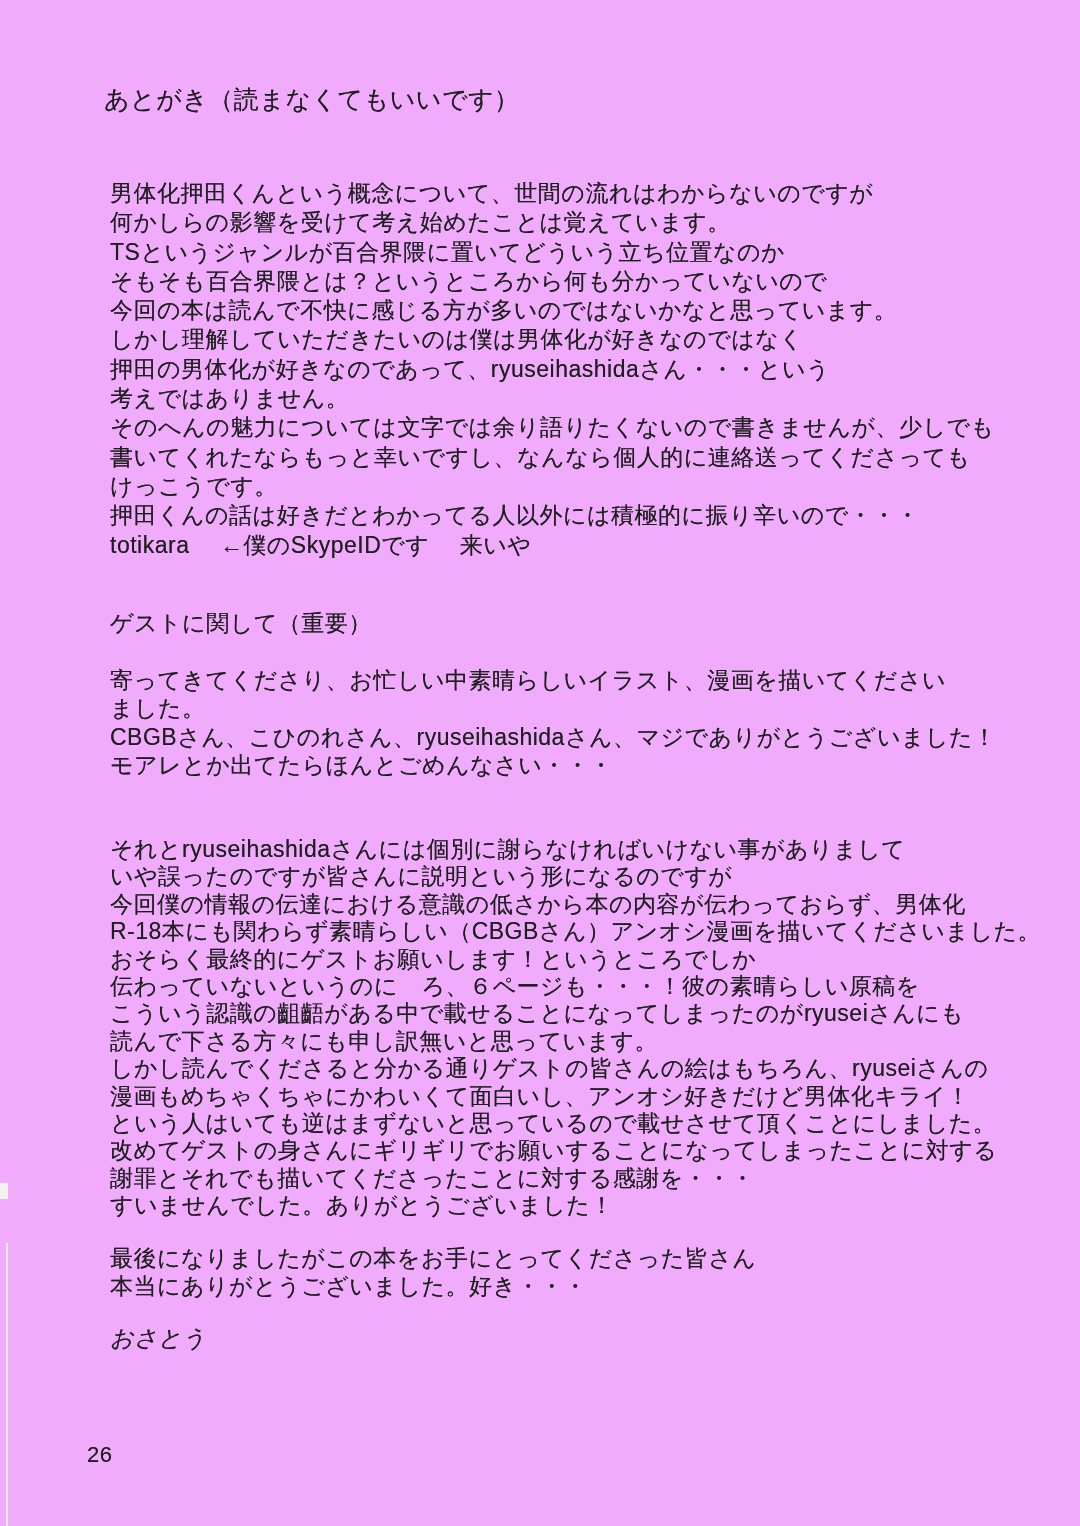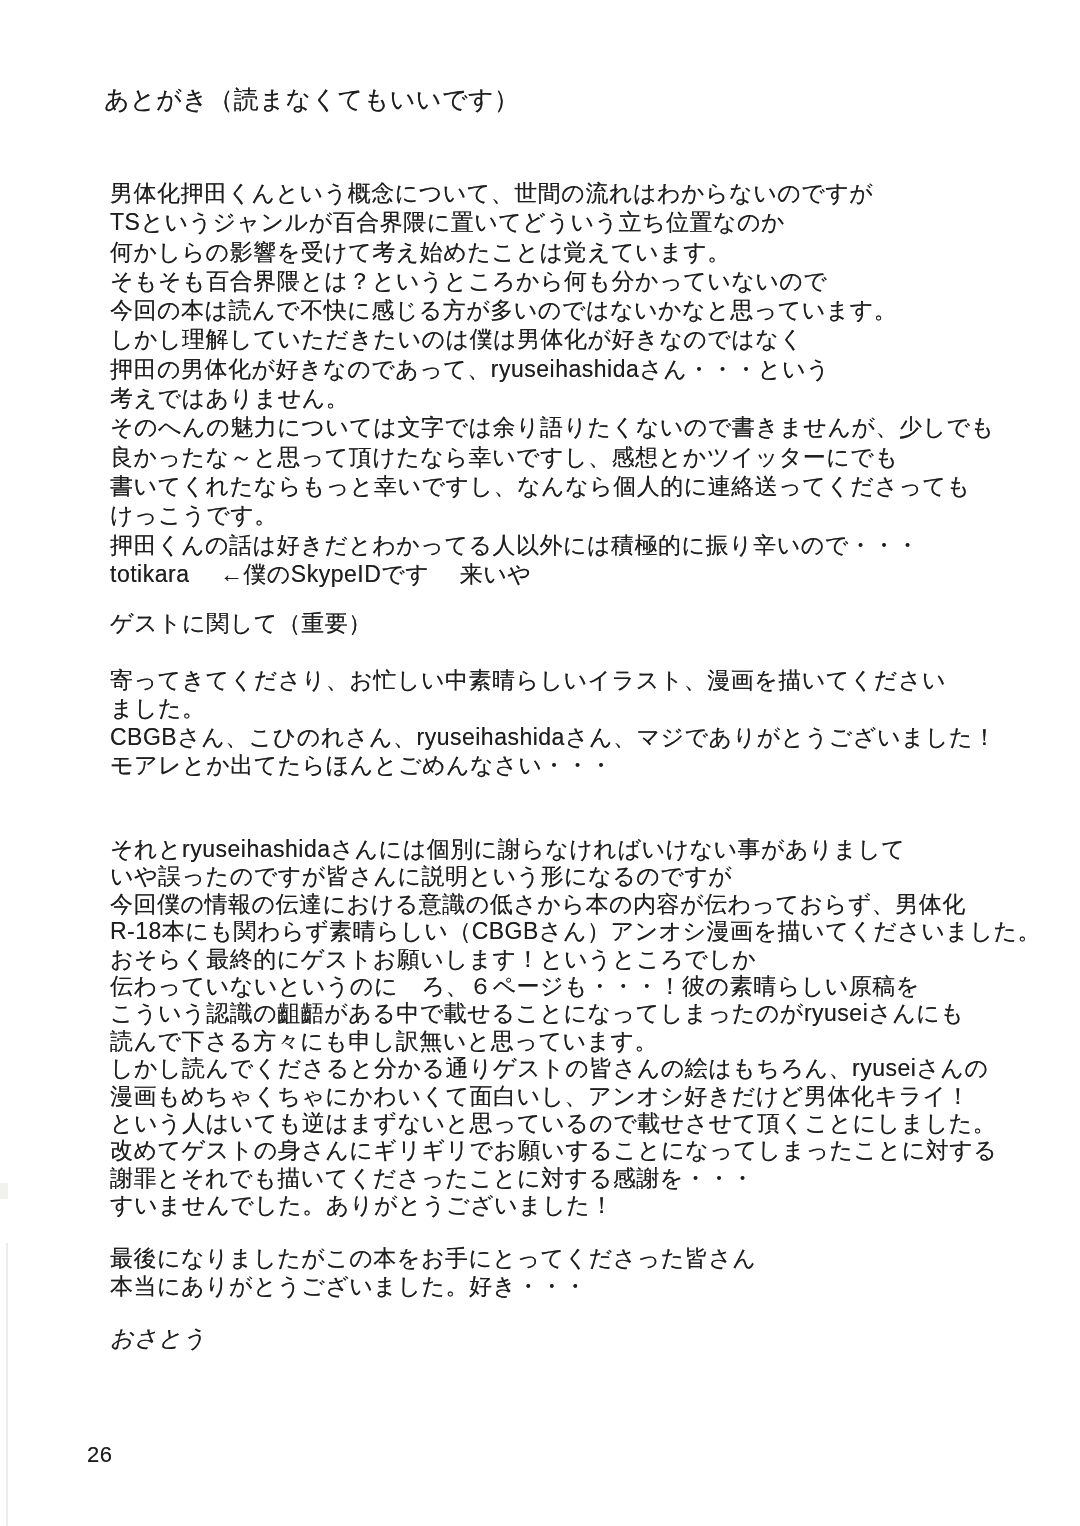--- a/index.html
+++ b/index.html
@@ -5,21 +5,21 @@
   html, body {
     margin: 0;
     padding: 0;
     background: #e8e8e8;
   }
   .page {
     position: relative;
     width: 1080px;
     height: 1526px;
     margin: 0 auto;
-    background: #ffffff;
+    background: #f0abfc;
     overflow: hidden;
     font-family: "Liberation Sans", "DejaVu Sans", sans-serif;
     color: #1e1e1e;
   }
   .title {
     position: absolute;
     top: 83px;
     left: 104px;
     margin: 0;
     font-size: 25px;
@@ -74,29 +74,28 @@
 </style>
 </head>
 <body>
 
 <main class="page">
 
   <h1 class="title">あとがき（読まなくてもいいです）</h1>
 
   <section class="para p-intro">
       <div class="line">男体化押田くんという概念について、世間の流れはわからないのですが</div>
+      <div class="line">何かしらの影響を受けて考え始めたことは覚えています。</div>
       <div class="line">TSというジャンルが百合界隈に置いてどういう立ち位置なのか</div>
-      <div class="line">何かしらの影響を受けて考え始めたことは覚えています。</div>
       <div class="line">そもそも百合界隈とは？というところから何も分かっていないので</div>
       <div class="line">今回の本は読んで不快に感じる方が多いのではないかなと思っています。</div>
       <div class="line">しかし理解していただきたいのは僕は男体化が好きなのではなく</div>
       <div class="line">押田の男体化が好きなのであって、ryuseihashidaさん・・・という</div>
       <div class="line">考えではありません。</div>
       <div class="line">そのへんの魅力については文字では余り語りたくないので書きませんが、少しでも</div>
-      <div class="line">良かったな～と思って頂けたなら幸いですし、感想とかツイッターにでも</div>
       <div class="line">書いてくれたならもっと幸いですし、なんなら個人的に連絡送ってくださっても</div>
       <div class="line">けっこうです。</div>
       <div class="line">押田くんの話は好きだとわかってる人以外には積極的に振り辛いので・・・</div>
       <div class="line">totikara　 ←僕のSkypeIDです　 来いや</div>
     </section>
 
   <section class="para p-guest-heading">
       <div class="line">ゲストに関して（重要）</div>
     </section>
 

